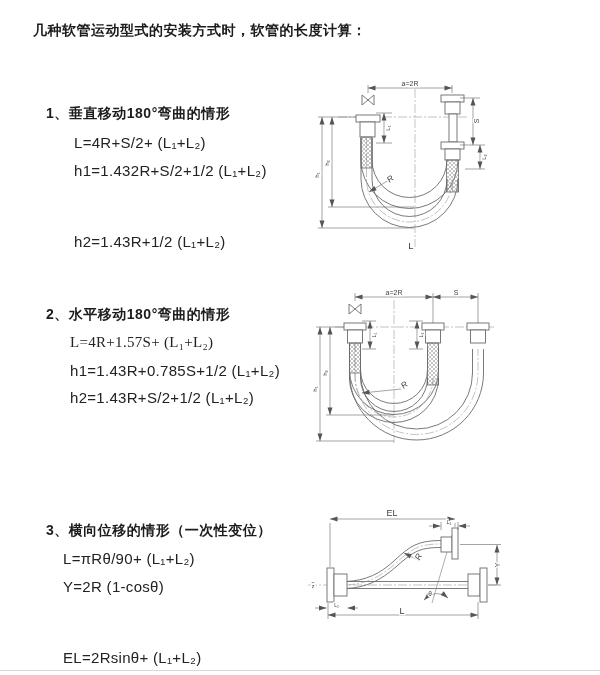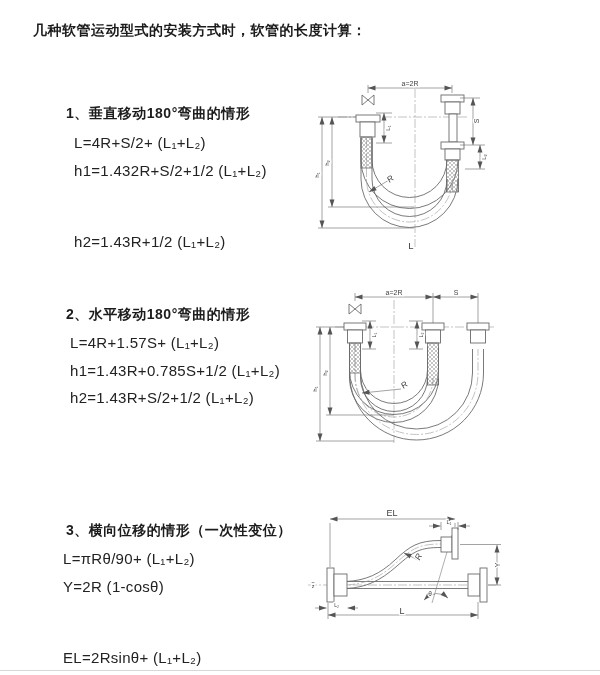--- a/index.html
+++ b/index.html
@@ -3,40 +3,40 @@
 <meta charset="utf-8">
 <style>
   html,body{margin:0;padding:0;}
   body{
     width:600px;height:675px;position:relative;background:#ffffff;
     font-family:"Liberation Sans","DejaVu Sans",sans-serif;
     color:#1c1c1c;overflow:hidden;
   }
   .abs{position:absolute;}
   .page-title{left:33px;top:22px;font-size:14px;font-weight:bold;letter-spacing:.5px;}
-  .sec-heading{font-size:14px;font-weight:bold;letter-spacing:.5px;margin-left:20px;}
+  .sec-heading{font-size:14px;font-weight:bold;letter-spacing:.5px;}
   .formula{font-size:15px;letter-spacing:.3px;color:#222;}
   svg{position:absolute;overflow:visible;}
   svg text{font-family:"Liberation Sans","DejaVu Sans",sans-serif;fill:#3f3f3f;}
   .dl{paint-order:stroke;stroke:#ffffff;stroke-width:2.5px;}
   .it{font-style:italic;}
   .bottom-line{left:0;top:670px;width:600px;height:1px;background:#d8d8d8;}
 </style>
 </head>
 <body>
 
 <div class="abs page-title">几种软管运动型式的安装方式时，软管的长度计算：</div>
 
 <div class="abs sec-heading" style="left:46px;top:105px;">1、垂直移动180°弯曲的情形</div>
 <div class="abs formula" style="left:74px;top:134px;">L=4R+S/2+ (L₁+L₂)</div>
 <div class="abs formula" style="left:74px;top:162px;">h1=1.432R+S/2+1/2 (L₁+L₂)</div>
 <div class="abs formula" style="left:74px;top:190px;margin-top:43px;">h2=1.43R+1/2 (L₁+L₂)</div>
 
 <div class="abs sec-heading" style="left:46px;top:306px;">2、水平移动180°弯曲的情形</div>
-<div class="abs formula" style="left:70px;top:334px;">L=4R+1.57S+ (L₁+L₂)</div>
+<div class="abs formula" style="left:70px;top:334px;font-family:Liberation Serif, serif;">L=4R+1.57S+ (L₁+L₂)</div>
 <div class="abs formula" style="left:70px;top:362px;">h1=1.43R+0.785S+1/2 (L₁+L₂)</div>
 <div class="abs formula" style="left:70px;top:389px;">h2=1.43R+S/2+1/2 (L₁+L₂)</div>
 
 <div class="abs sec-heading" style="left:46px;top:522px;">3、横向位移的情形（一次性变位）</div>
 <div class="abs formula" style="left:63px;top:550px;">L=πRθ/90+ (L₁+L₂)</div>
 <div class="abs formula" style="left:63px;top:578px;text-align:center;">Y=2R (1-cosθ)</div>
 <div class="abs formula" style="left:63px;top:605px;margin-top:44px;">EL=2Rsinθ+ (L₁+L₂)</div>
 
 <svg style="left:310px;top:75px;" width="185" height="185" viewBox="0 0 185 185">
   <defs>

